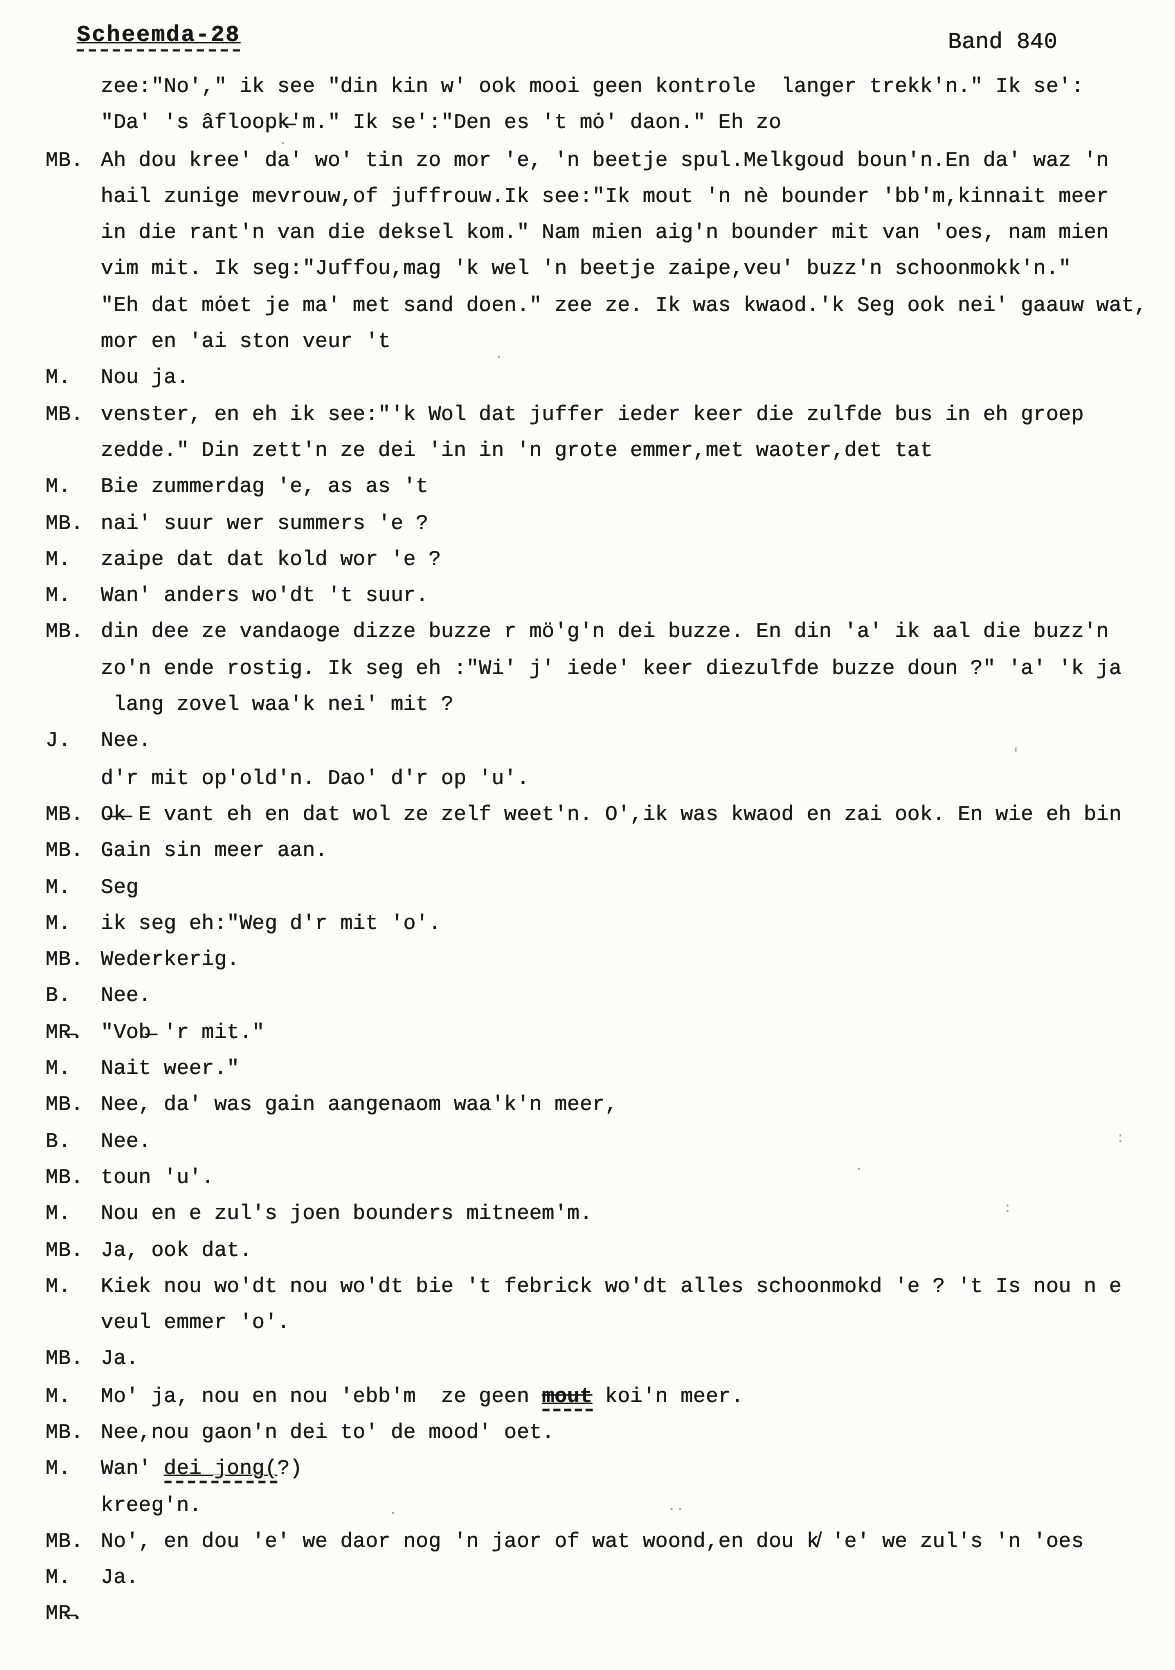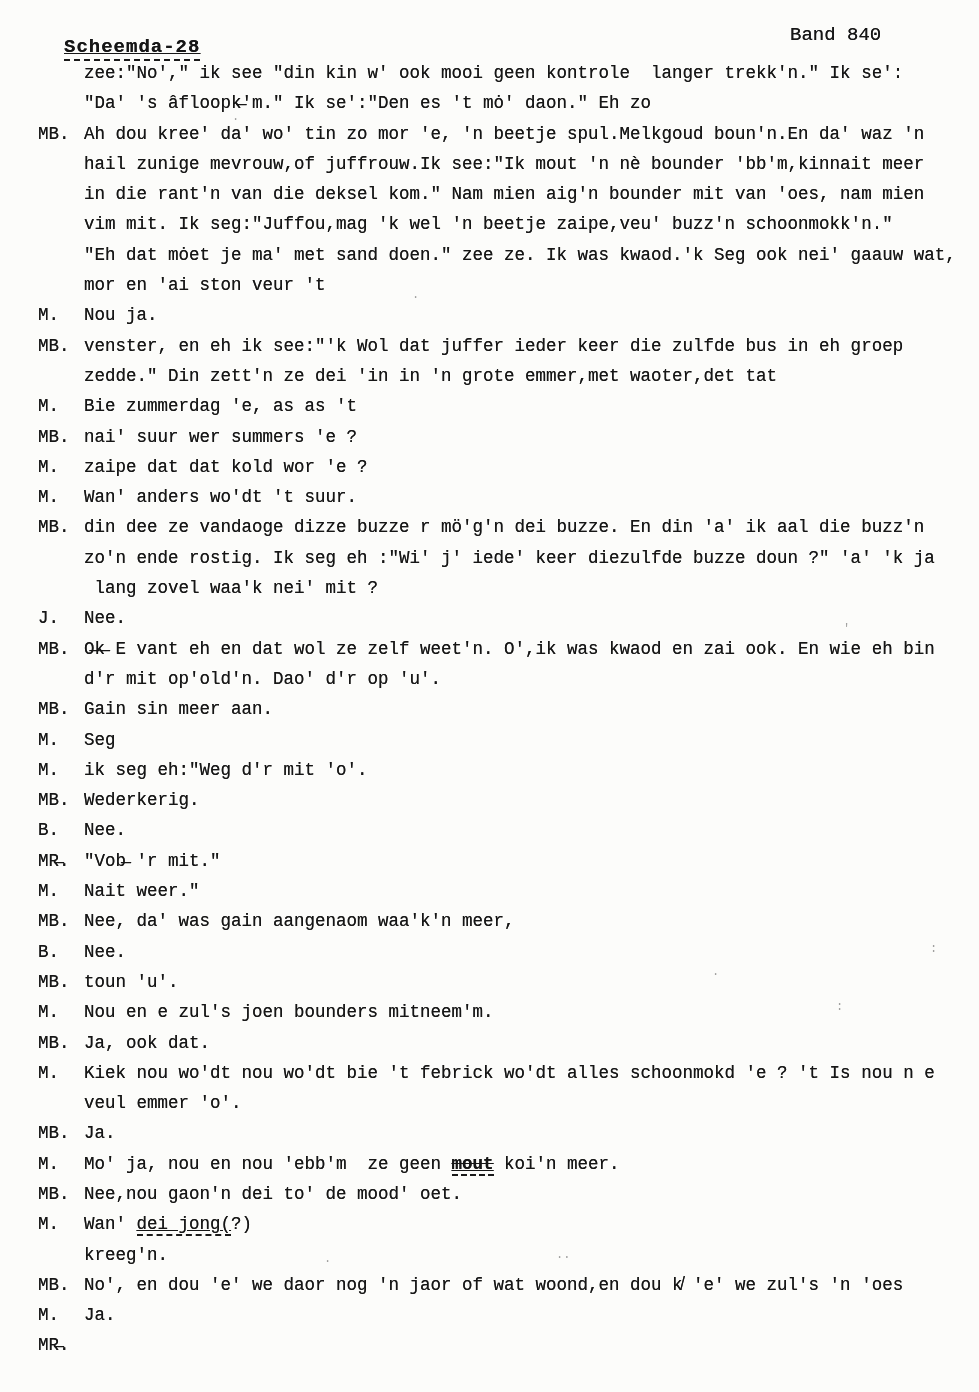--- a/index.html
+++ b/index.html
@@ -8,21 +8,21 @@
     position:relative;
     width:979px;height:1392px;
     margin:0 auto;
     background:#fcfcfa;
     font-family:"Liberation Mono","DejaVu Sans Mono",monospace;
     color:#161616;
     overflow:hidden;
   }
   .page-header{position:absolute;top:0;left:0;right:0;height:60px;}
   .doc-title{
-    position:absolute;left:64px;top:36px;
+    position:absolute;left:64px;top:18px;
     font-size:19px;font-weight:bold;letter-spacing:1px;
     text-decoration:underline;
     border-bottom:2px dashed #1a1a1a;
     padding-bottom:1px;
     text-shadow:0 0 0.5px rgba(0,0,0,.8);
   }
   .band-number{
     position:absolute;left:790px;top:24px;
     font-size:19px;
     text-shadow:0 0 0.5px rgba(0,0,0,.8);
@@ -68,22 +68,22 @@
       <div class="line"><span class="speaker">MB.</span><span class="seg">venster, en eh ik see:"'k Wol dat juffer ieder keer die zulfde bus in eh groep</span></div>
       <div class="line"><span class="speaker"></span><span class="seg">zedde." Din zett'n ze dei 'in in 'n grote emmer,met waoter,det tat</span></div>
       <div class="line"><span class="speaker">M.</span><span class="seg">Bie zummerdag 'e, as as 't</span></div>
       <div class="line"><span class="speaker">MB.</span><span class="seg">nai' suur wer summers 'e ?</span></div>
       <div class="line"><span class="speaker">M.</span><span class="seg">zaipe dat dat kold wor 'e ?</span></div>
       <div class="line"><span class="speaker">M.</span><span class="seg">Wan' anders wo'dt 't suur.</span></div>
       <div class="line"><span class="speaker">MB.</span><span class="seg">din dee ze vandaoge dizze buzze r mö'g'n dei buzze. En din 'a' ik aal die buzz'n</span></div>
       <div class="line"><span class="speaker"></span><span class="seg">zo'n ende rostig. Ik seg eh :"Wi' j' iede' keer diezulfde buzze doun ?" 'a' 'k ja</span></div>
       <div class="line"><span class="speaker"></span><span class="seg"> lang zovel waa'k nei' mit ?</span></div>
       <div class="line"><span class="speaker">J.</span><span class="seg">Nee.</span></div>
+      <div class="line"><span class="speaker"></span><span class="seg">d'r mit op'old'n. Dao' d'r op 'u'.</span></div>
       <div class="line"><span class="speaker">MB.</span><span class="seg">O̶k̶ E vant eh en dat wol ze zelf weet'n. O',ik was kwaod en zai ook. En wie eh bin</span></div>
-      <div class="line"><span class="speaker"></span><span class="seg">d'r mit op'old'n. Dao' d'r op 'u'.</span></div>
       <div class="line"><span class="speaker">MB.</span><span class="seg">Gain sin meer aan.</span></div>
       <div class="line"><span class="speaker">M.</span><span class="seg">Seg</span></div>
       <div class="line"><span class="speaker">M.</span><span class="seg">ik seg eh:"Weg d'r mit 'o'.</span></div>
       <div class="line"><span class="speaker">MB.</span><span class="seg">Wederkerig.</span></div>
       <div class="line"><span class="speaker">B.</span><span class="seg">Nee.</span></div>
       <div class="line"><span class="speaker">MR̶.</span><span class="seg">"Vob̶ 'r mit."</span></div>
       <div class="line"><span class="speaker">M.</span><span class="seg">Nait weer."</span></div>
       <div class="line"><span class="speaker">MB.</span><span class="seg">Nee, da' was gain aangenaom waa'k'n meer,</span></div>
       <div class="line"><span class="speaker">B.</span><span class="seg">Nee.</span></div>
       <div class="line"><span class="speaker">MB.</span><span class="seg">toun 'u'.</span></div>

